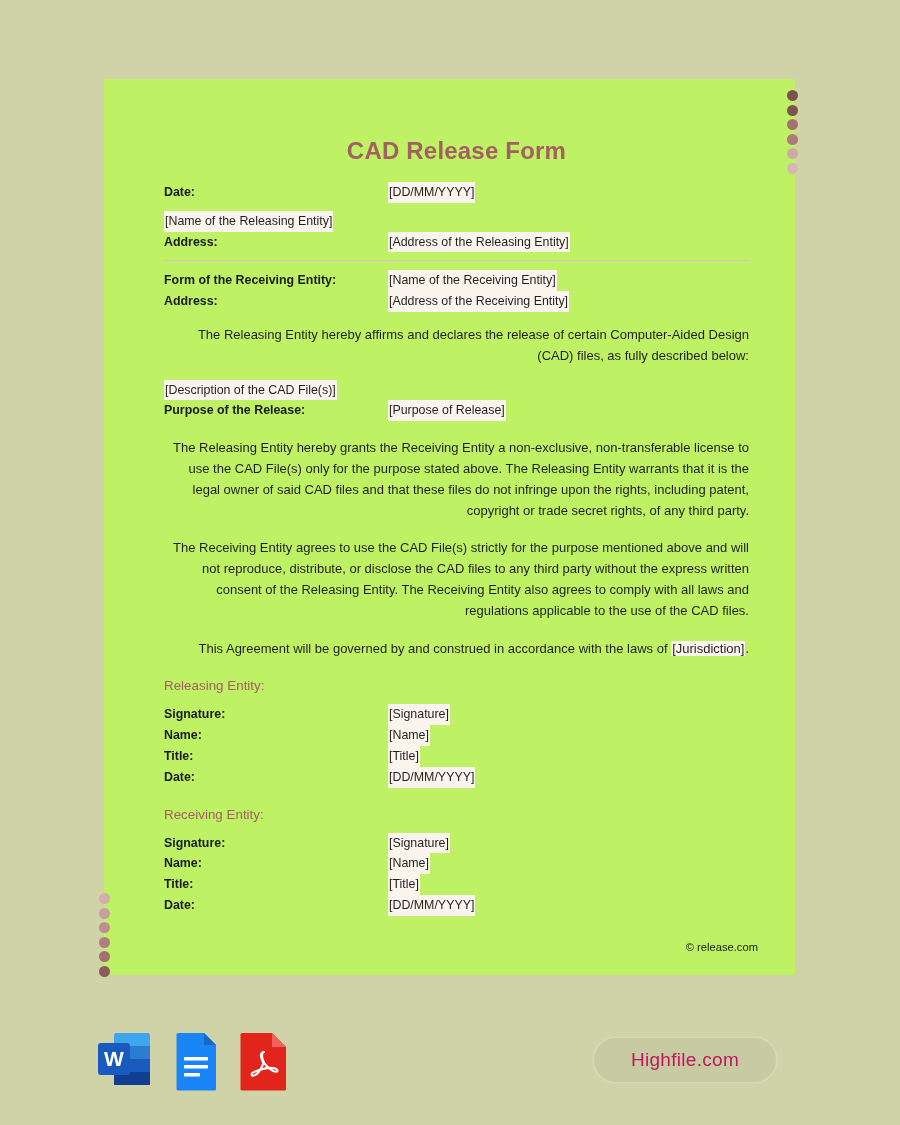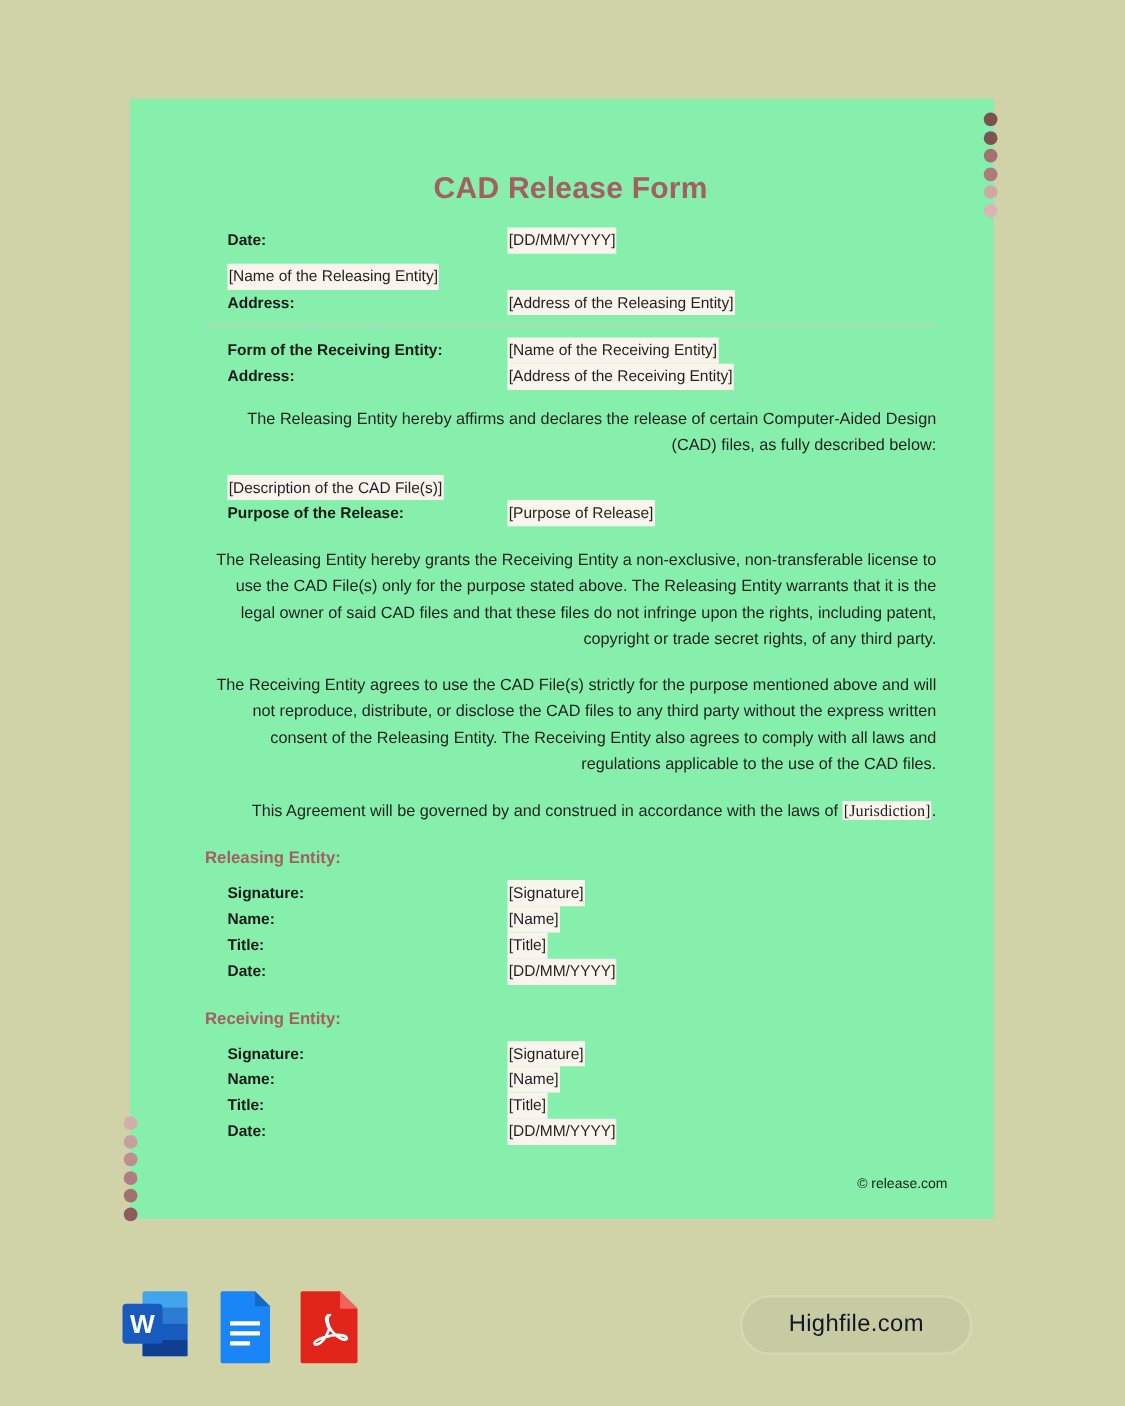--- a/index.html
+++ b/index.html
@@ -15,21 +15,21 @@
     overflow: hidden;
   }
 
   
   #page {
     position: absolute;
     left: 104px;
     top: 79px;
     width: 691px;
     height: 896px;
-    background: #86efac;
+    background: #bef264;
     box-sizing: border-box;
   }
 
   .doc-inner {
     position: absolute;
     left: 60px;
     top: 0;
     width: 585px;
   }
 
@@ -47,21 +47,20 @@
 
   
   .field-block {
     margin-top: 0;
   }
   .field-row {
     display: flex;
     align-items: flex-start;
     font-size: 12.4px;
     line-height: 20.8px;
-    margin-left: 18px;
   }
   .field-label {
     width: 224px;
     flex: 0 0 224px;
     font-weight: bold;
     color: #1a1a1a;
   }
   .field-value {
     color: #231f20;
     background: #faf5ec;
@@ -84,27 +83,26 @@
   .para {
     font-size: 13px;
     line-height: 20.8px;
     color: #231f20;
     margin: 0;
     text-align: right;
   }
   .hl {
     background: #faf5ec;
     padding: 0 1px;
-    font-family: Liberation Serif, serif;
   }
 
   
   .section-head {
     color: #a35f62;
-    font-weight: bold;
+    font-weight: normal;
     font-size: 13.4px;
     line-height: 20px;
     margin: 0;
   }
 
   
   .doc-footer {
     position: absolute;
     right: 37px;
     bottom: 22px;
@@ -155,21 +153,21 @@
     top: 1036px;
     width: 186px;
     height: 48px;
     border-radius: 24px;
     background: #c8cba2;
     border: 2px solid #d5d8b4;
     box-sizing: border-box;
     display: flex;
     align-items: center;
     justify-content: center;
-    color: #0f172a;
+    color: #be185d;
     font-size: 19px;
     letter-spacing: 0.3px;
   }
 </style>
 </head>
 <body>
 
 <div id="page">
   <div class="doc-inner">
 

